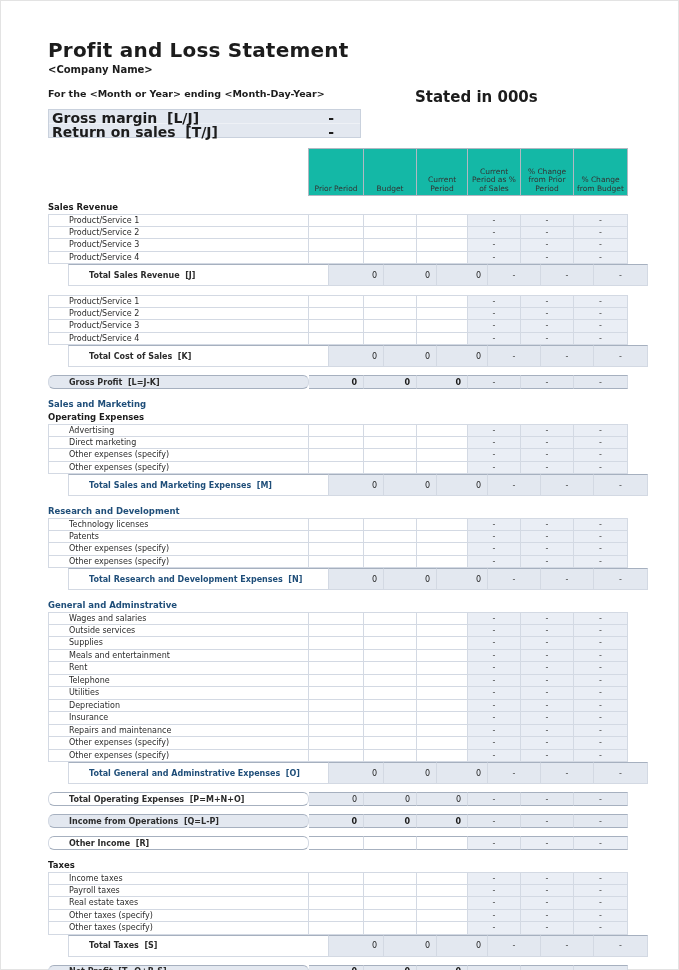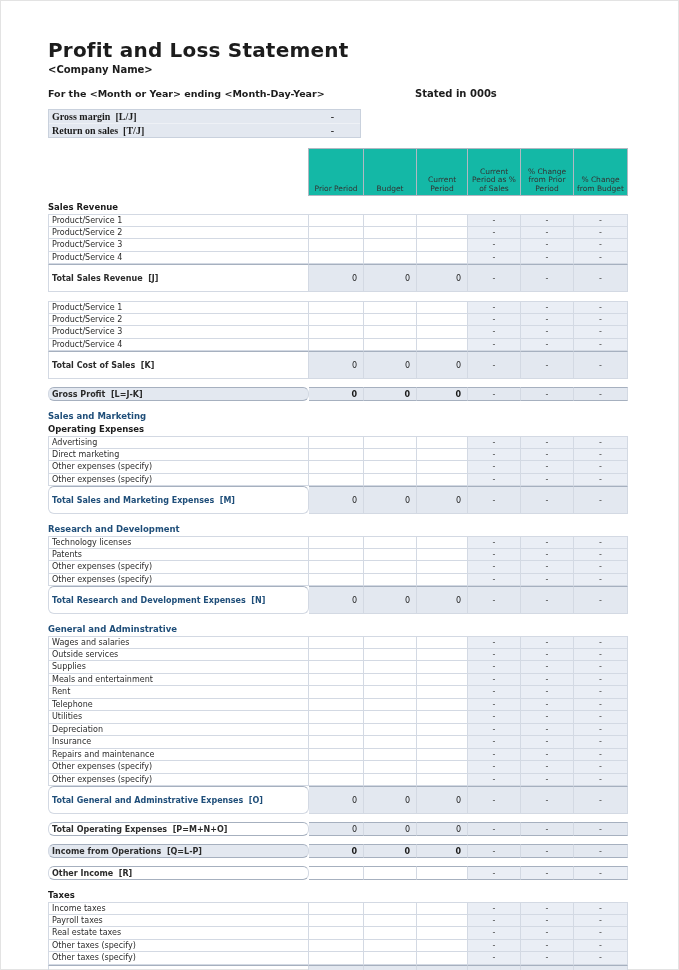--- a/index.html
+++ b/index.html
@@ -14,24 +14,24 @@
   html,body{margin:0;padding:0;}
   body{
     width:679px;height:970px;background:#ffffff;position:relative;
     font-family:"DejaVu Sans","Liberation Sans",sans-serif;color:var(--ink);
     box-shadow:inset 0 0 0 1px #e3e3e3;
   }
   .content{position:absolute;left:48px;top:38px;width:580px;}
   .title{font-size:20px;font-weight:bold;letter-spacing:.2px;}
   .company{font-size:10px;font-weight:bold;margin-top:2px;}
   .period-row{position:relative;margin-top:13px;font-size:9.5px;font-weight:bold;height:13px;}
-  .stated{position:absolute;left:367px;top:0;font-size:10px;font-weight:bold;}
+  .stated{position:absolute;left:367px;top:0;font-size:15px;font-weight:bold;}
   
   .summary{margin-top:8px;width:311px;background:var(--shade2);border:1px solid #c9d1dd;}
-  .summary .srw{display:flex;justify-content:space-between;align-items:center;height:13px;font-size:10px;font-weight:bold;font-family:Liberation Serif, serif;}
+  .summary .srw{display:flex;justify-content:space-between;height:13px;font-size:14px;font-weight:bold;}
   .summary .srw + .srw{border-top:1px solid #eef1f6;}
   .summary .l{padding-left:3px;white-space:pre;}
   .summary .v{padding-right:26px;}
   
   .hdr{display:grid;grid-template-columns:261px 55px 53px 51px 53px 53px 54px;margin-top:10px;height:48px;}
   .hcell{border:1px solid var(--hb);margin-left:-1px;background:#14b8a6;font-size:7.5px;line-height:8.5px;
          color:#333;display:flex;align-items:flex-end;justify-content:center;text-align:center;padding:2px 1px;}
   .hspacer{border:none;background:transparent;}
   
   .section{margin-top:9px;}
@@ -41,28 +41,28 @@
   .section[data-name="section-income-from-operations"],
   .section[data-name="section-other-income"],
   .section[data-name="section-net-profit"]{margin-top:8px;}
   .srow{font-size:8.5px;font-weight:bold;height:13px;line-height:12px;}
   .srow.subheader{color:var(--navy);}
   .row{display:grid;grid-template-columns:261px 55px 53px 51px 53px 53px 54px;height:12.5px;}
   .cell{border-right:1px solid var(--bl);border-bottom:1px solid var(--bl);
         font-size:8px;display:flex;align-items:center;overflow:hidden;}
   .cell:first-child{border-left:1px solid var(--bl);}
   .row.bt .cell{border-top:1px solid var(--bl);}
-  .lab{padding-left:3px;white-space:pre;color:#2b2b2b;}
+  .lab{padding-left:20px;white-space:pre;color:#2b2b2b;}
   .num{justify-content:flex-end;padding-right:6px;background:#fff;}
   .pct{justify-content:center;background:var(--shade1);color:#444;}
   
-  .row.total,.row.total-blue{height:28px;}
+  .row.total,.row.total-blue{height:22px;margin-left:20px;}
   .row.total .cell,.row.total-blue .cell{border-top:1px solid var(--bd);}
   .row.total .lab,.row.total-blue .lab{font-weight:bold;}
-  .row.total-blue .lab{color:var(--navy);border-radius:6px;}
+  .row.total-blue .lab{color:var(--navy);}
   .row.total .num,.row.total-blue .num,
   .row.total .pct,.row.total-blue .pct{background:var(--shade2);}
   
   .row.grand,.row.stotal,.row.plain{height:14px;}
   .row.grand .cell,.row.stotal .cell,.row.plain .cell{border-top:1px solid var(--bd);border-bottom:1px solid var(--bd);}
   .row.grand .lab,.row.stotal .lab,.row.plain .lab{font-weight:bold;border-radius:6px;}
   .row.grand .cell{background:var(--shade2);}
   .row.grand .num{font-weight:bold;}
   .row.stotal .num,.row.stotal .pct{background:var(--shade2);}
   .row.plain .pct{background:var(--shade1);}

